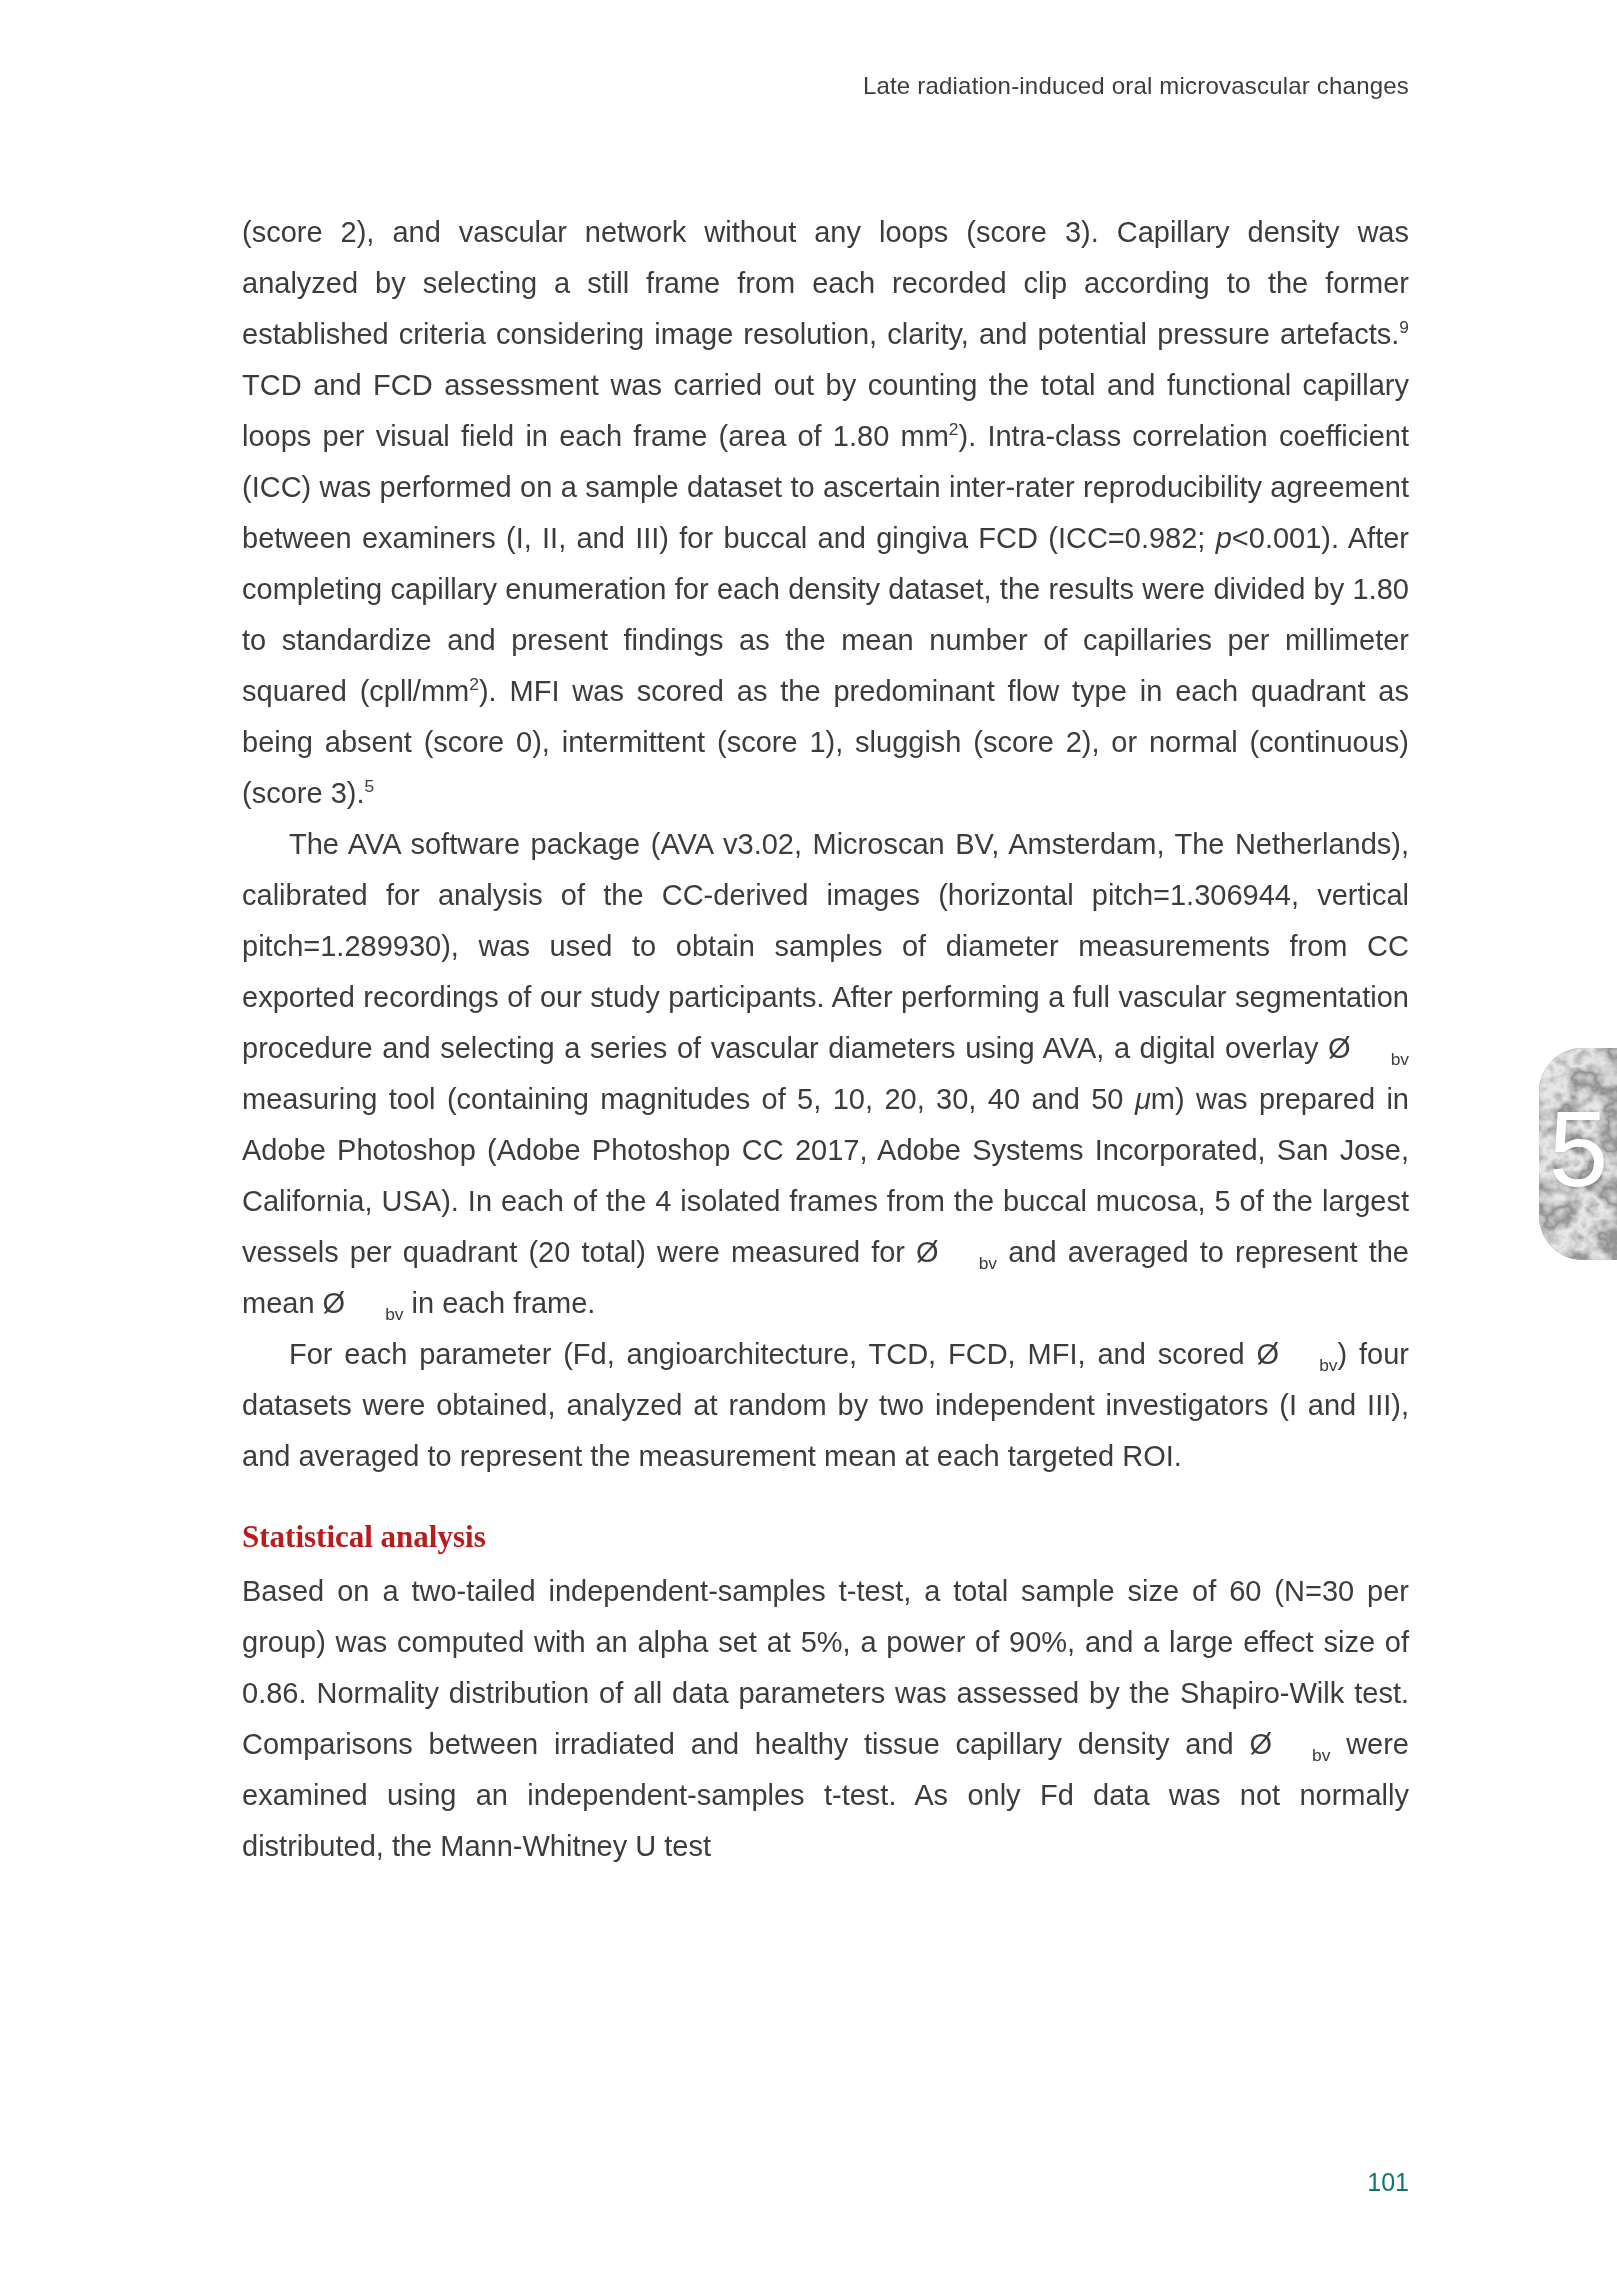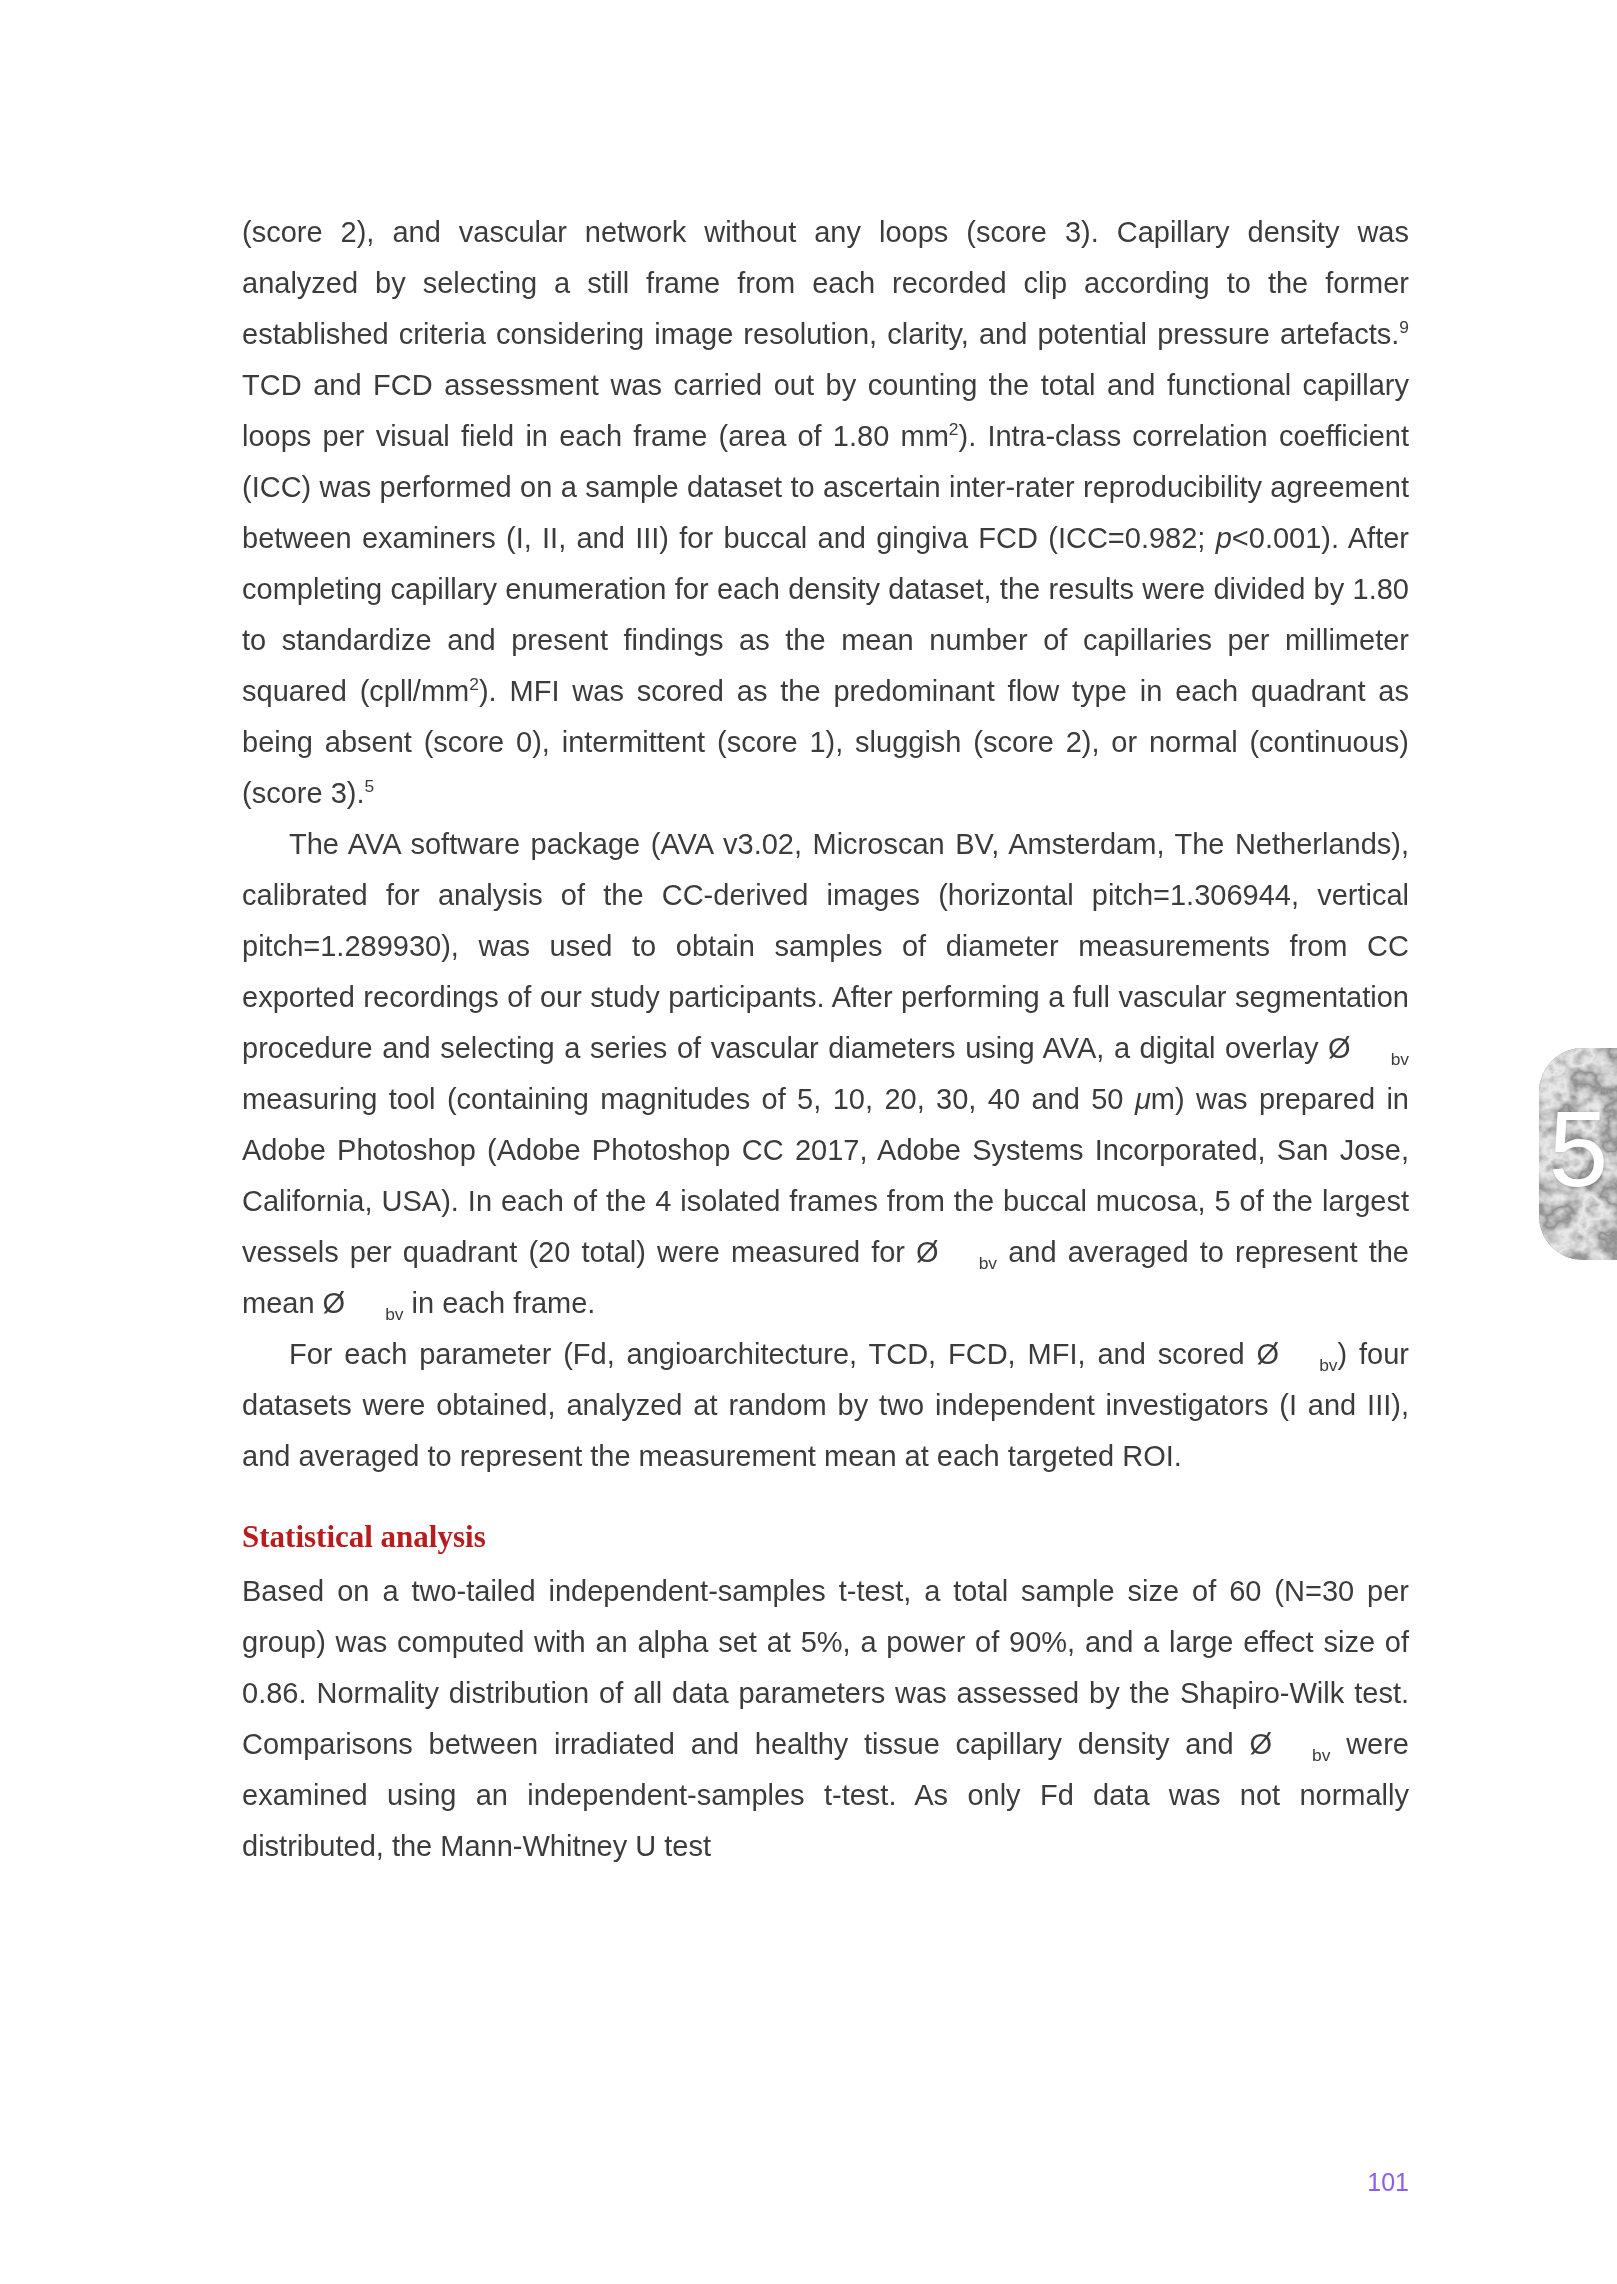--- a/index.html
+++ b/index.html
@@ -76,28 +76,31 @@
     font-weight: 300;
     color: #ffffff;
     line-height: 1;
     text-shadow: 0 0 4.6px rgba(0,0,0,0.25);
   }
   .page-footer {
     position: absolute;
     top: 2168px; left: 242px; width: 1167px;
     text-align: right;
     font-size: 25px;
-    color: #8b5cf6;
+    color: #0f766e;
   }
 </style>
 </head>
 <body>
 
 <div class="page">
 
+  <header class="running-header">
+    <span>Late radiation-induced oral microvascular changes</span>
+  </header>
 
   <main class="body-text">
     <p class="para"><span>(score 2), and vascular network without any loops (score 3). Capillary density was analyzed by selecting a still frame from each recorded clip according to the former established criteria considering image resolution, clarity, and potential pressure artefacts.</span><sup>9</sup><span> TCD and FCD assessment was carried out by counting the total and functional capillary loops per visual field in each frame (area of 1.80 mm</span><sup>2</sup><span>). Intra-class correlation coefficient (ICC) was performed on a sample dataset to ascertain inter-rater reproducibility agreement between examiners (I, II, and III) for buccal and gingiva FCD (ICC=0.982; </span><i>p</i><span>&lt;0.001). After completing capillary enumeration for each density dataset, the results were divided by 1.80 to standardize and present findings as the mean number of capillaries per millimeter squared (cpll/mm</span><sup>2</sup><span>). MFI was scored as the predominant flow type in each quadrant as being absent (score 0), intermittent (score 1), sluggish (score 2), or normal (continuous) (score 3).</span><sup>5</sup></p>
     <p class="para indent"><span>The AVA software package (AVA v3.02, Microscan BV, Amsterdam, The Netherlands), calibrated for analysis of the CC-derived images (horizontal pitch=1.306944, vertical pitch=1.289930), was used to obtain samples of diameter measurements from CC exported recordings of our study participants. After performing a full vascular segmentation procedure and selecting a series of vascular diameters using AVA, a digital overlay Ø</span><sub>bv</sub><span> measuring tool (containing magnitudes of 5, 10, 20, 30, 40 and 50 </span><i>μ</i><span>m) was prepared in Adobe Photoshop (Adobe Photoshop CC 2017, Adobe Systems Incorporated, San Jose, California, USA). In each of the 4 isolated frames from the buccal mucosa, 5 of the largest vessels per quadrant (20 total) were measured for Ø</span><sub>bv</sub><span> and averaged to represent the mean Ø</span><sub>bv</sub><span> in each frame.</span></p>
     <p class="para indent"><span>For each parameter (Fd, angioarchitecture, TCD, FCD, MFI, and scored Ø</span><sub>bv</sub><span>) four datasets were obtained, analyzed at random by two independent investigators (I and III), and averaged to represent the measurement mean at each targeted ROI.</span></p>
     <h2 class="section-heading">Statistical analysis</h2>
     <p class="para"><span>Based on a two-tailed independent-samples t-test, a total sample size of 60 (N=30 per group) was computed with an alpha set at 5%, a power of 90%, and a large effect size of 0.86. Normality distribution of all data parameters was assessed by the Shapiro-Wilk test. Comparisons between irradiated and healthy tissue capillary density and Ø</span><sub>bv</sub><span> were examined using an independent-samples t-test. As only Fd data was not normally distributed, the Mann-Whitney U test</span></p>
   </main>
 
   <div class="chapter-tab">

